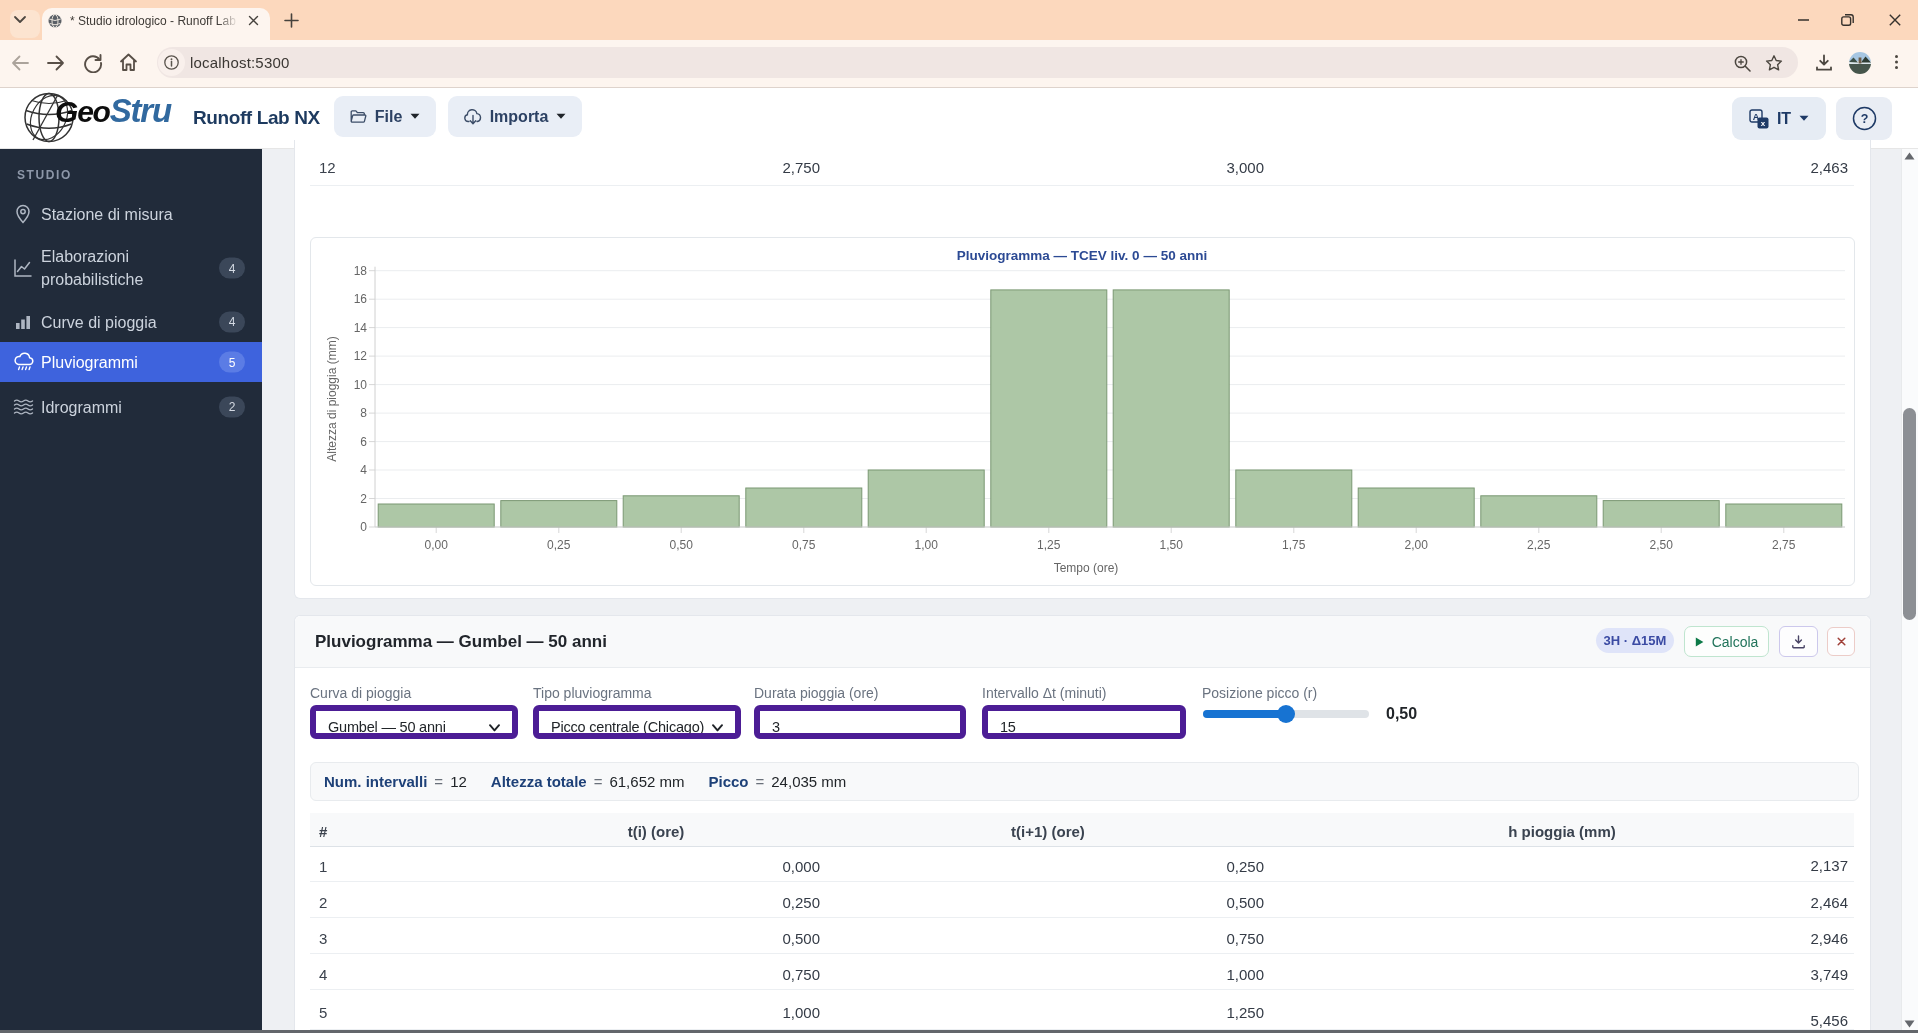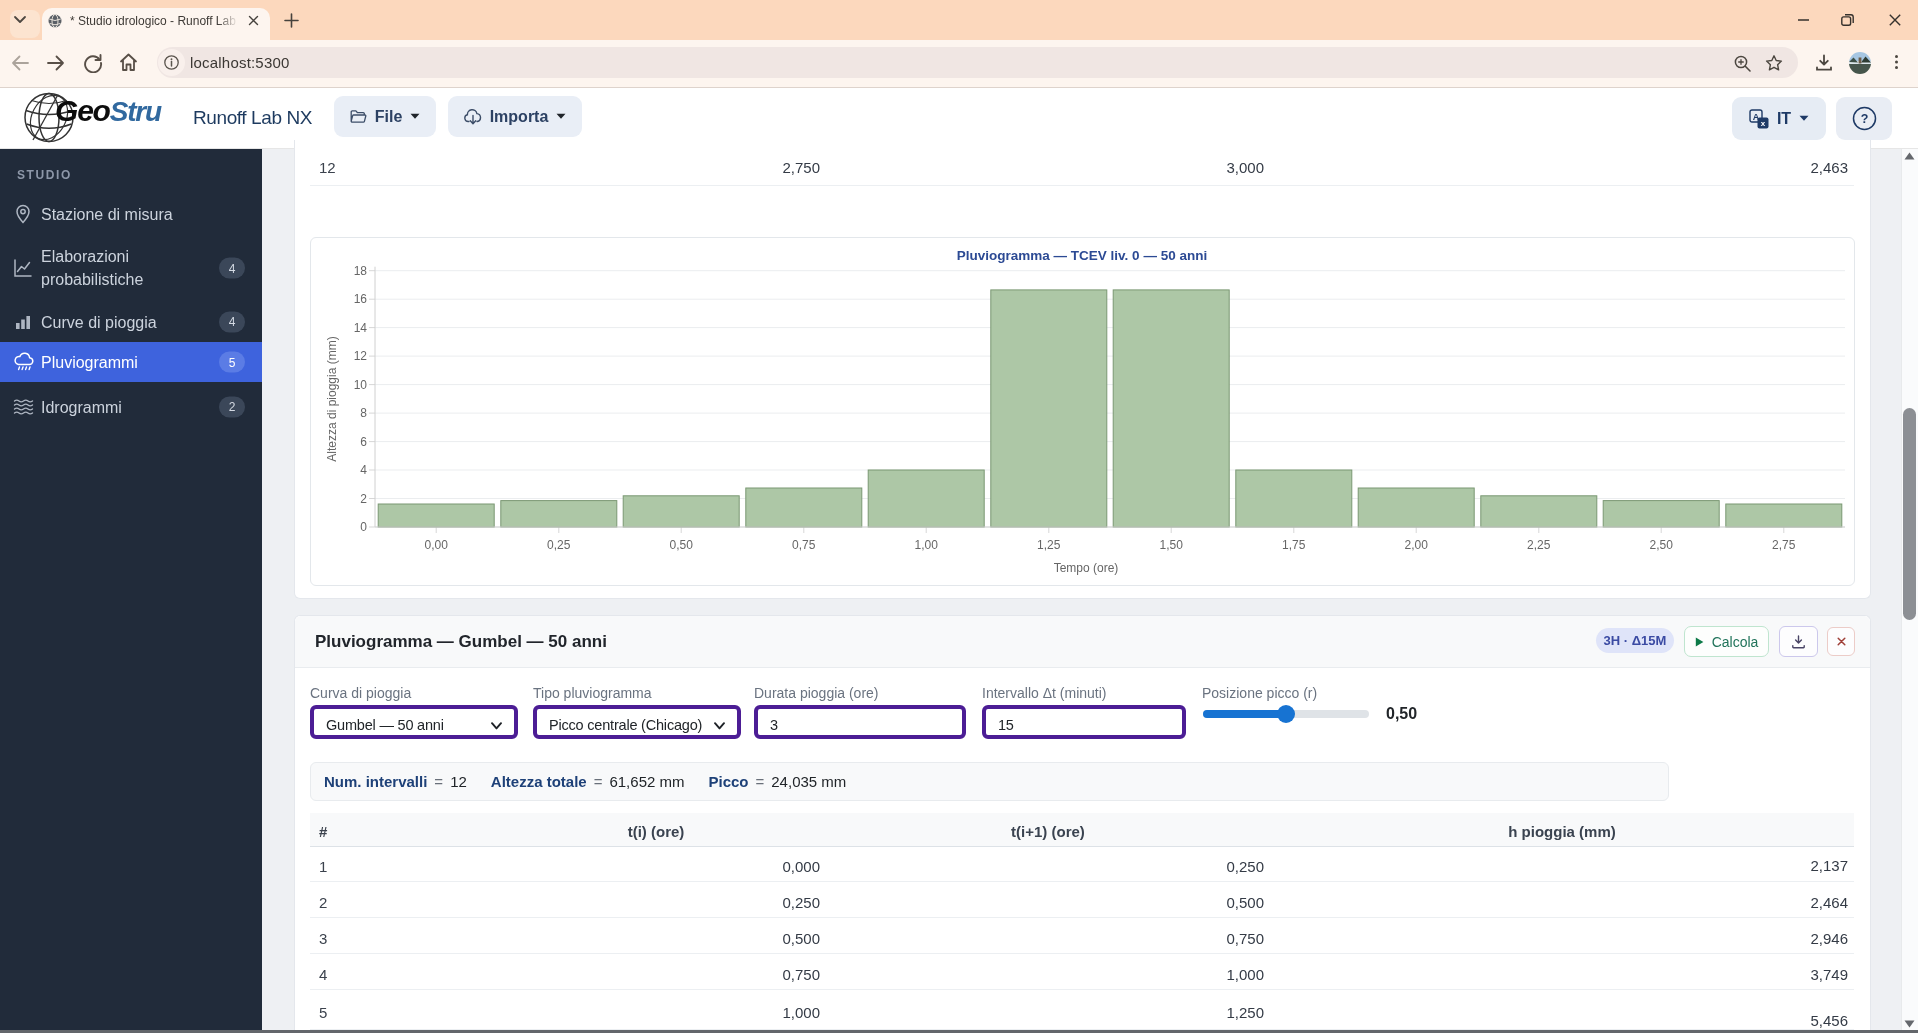--- a/index.html
+++ b/index.html
@@ -31,21 +31,21 @@
   #content { left:262px; top:149px; width:1640px; height:884px; background:#eef0f3; }
   .card { position:absolute; background:#ffffff; border:1px solid #e4e7ec; }
   
   .dtable { position:absolute; border-collapse:collapse; table-layout:fixed; font-size:15px; color:#343b46; }
   .dtable td, .dtable th { overflow:hidden; white-space:nowrap; } .dtable th { padding-top:5px; border-bottom:1px solid #dde2e7; }
   .dtable td { border-bottom:1px solid #eceff2; padding:1px 6px 0 6px; }
   .dtable .cnum { text-align:left; padding-left:9px; color:#3b424d; }
   .dtable .cr { text-align:right; }
   
   .flabel { position:absolute; font-size:14px; color:#6a7380; }
-  .fctrl { position:absolute; height:34px; border:4px solid #4c1d95; border-radius:6px; background:#fff; font-size:14.5px; letter-spacing:-0.2px; color:#212529; line-height:32px; padding-left:12px; padding-right:24px; overflow:hidden; }
+  .fctrl { position:absolute; height:34px; border:6px solid #4c1d95; border-radius:6px; background:#fff; font-size:14.5px; letter-spacing:-0.2px; color:#212529; line-height:32px; padding-left:12px; padding-right:24px; overflow:hidden; }
   
   #sbtrack { left:1901px; top:149px; width:17px; height:884px; background:#fafbfc; border-left:1px solid #e8eaec; }
   #sbthumb { left:1903px; top:408px; width:13px; height:212px; background:#8c8f94; border-radius:7px; }
   #bottombar { left:0px; top:1030px; width:1918px; height:3px; background:#63666b; }
 </style>
 </head>
 <body>
 
 <div id="tabstrip" class="abs"></div>
 <div id="toolbar" class="abs"></div>
@@ -136,22 +136,22 @@
 <g stroke="#333" stroke-width="1.5" fill="none">
 <circle cx="25" cy="25.5" r="24"></circle>
 <ellipse cx="25" cy="25.5" rx="10" ry="24"></ellipse>
 <ellipse cx="25" cy="25.5" rx="17" ry="23.4" transform="rotate(28 25 25.5)" stroke-width="1.2"></ellipse>
 <path d="M2 18.5 Q25 26.5 48 18.5"></path>
 <path d="M2.6 32 Q25 40.5 47.4 32"></path>
 <path d="M7.5 8.5 Q25 14.5 42.5 8.5" stroke-width="1.2"></path>
 <path d="M9 48 L33.5 3.5" stroke-width="1.3"></path>
 </g>
   </svg>
-<div class="abs" style="left:55px;top:110.5px;font-size:30px;font-weight:bold;font-style:italic;letter-spacing:-1.2px;color:#0d0d0d;line-height:0"><span style="vertical-align:baseline">Geo</span><span style="color:#31699f;font-size:28px;vertical-align:baseline">Stru</span></div>
-<div class="abs" style="left:193px;top:107px;font-size:19px;letter-spacing:-0.4px;font-weight:normal;color:#1d3a5f">Runoff Lab NX</div>
+<div class="abs" style="left:55px;top:110.5px;font-size:30px;font-weight:bold;font-style:italic;letter-spacing:-1.2px;color:#0d0d0d;line-height:0"><span style="vertical-align:baseline">Geo</span><span style="color:#31699f;font-size:33px;vertical-align:baseline">Stru</span></div>
+<div class="abs" style="left:193px;top:107px;font-size:19px;letter-spacing:-0.4px;font-weight:bold;color:#1d3a5f">Runoff Lab NX</div>
 <div class="hbtn" style="left:334px;top:96px;width:102px;height:41px;">
 <svg width="17" height="15" viewBox="0 0 17 15">
       <path d="M1.2 12 V2.9 A1 1 0 0 1 2.2 1.9 H5.9 L7.5 3.7 H13.3 A1 1 0 0 1 14.3 4.7 V6 M1.2 12 L2.7 6.6 A0.9 0.9 0 0 1 3.6 6 H15 A0.8 0.8 0 0 1 15.8 7 L14.4 12.3 A1.1 1.1 0 0 1 13.3 13.1 H2.2 A1 1 0 0 1 1.2 12 Z" stroke="#3c4d68" stroke-width="1.3" fill="none" stroke-linejoin="round"></path>
     </svg>
 <span>File</span>
 <svg width="10" height="7" viewBox="0 0 10 7">
       <path d="M0.5 0.8 L5 5.8 L9.5 0.8 Z" fill="#20242a"></path>
     </svg>
 </div>
 <div class="hbtn" style="left:448px;top:96px;width:134px;height:41px;">
@@ -358,21 +358,21 @@
     </svg></div>
 <div class="fctrl" style="left:533px;top:705px;width:208px">Picco centrale (Chicago)<svg class="abs" style="right:12px;top:13px" width="11" height="8" viewBox="0 0 11 8">
       <path d="M1 1.2 L5.5 6.4 L10 1.2" stroke="#1f2328" stroke-width="1.9" fill="none" stroke-linecap="round" stroke-linejoin="round"></path>
     </svg></div>
 <div class="fctrl" style="left:754px;top:705px;width:212px">3</div>
 <div class="fctrl" style="left:982px;top:705px;width:204px">15</div>
 <div class="abs" style="left:1203px;top:710px;width:166px;height:8px;border-radius:4px;background:#dfe3e7"></div>
 <div class="abs" style="left:1203px;top:710px;width:83px;height:8px;border-radius:4px 0 0 4px;background:#1773d2"></div>
 <div class="abs" style="left:1277px;top:705px;width:18px;height:18px;border-radius:50%;background:#1773d2"></div>
 <div class="abs" style="left:1386px;top:705px;font-size:16px;font-weight:bold;color:#212529">0,50</div>
-<div class="abs" style="left:310px;top:762px;width:1359px;height:39px;background:#f8f9fa;border:1px solid #e8ebee;border-radius:6px;display:flex;align-items:center;font-size:15px;color:#212529">
+<div class="abs" style="left:310px;top:762px;width:1549px;height:39px;background:#f8f9fa;border:1px solid #e8ebee;border-radius:6px;display:flex;align-items:center;font-size:15px;color:#212529">
 <span style="margin-left:13px;font-weight:bold;color:#1e4178">Num. intervalli</span>
     <span style="margin:0 7px;color:#69707a">=</span>
     <span>12</span>
 <span style="margin-left:24px;font-weight:bold;color:#1e4178">Altezza totale</span>
     <span style="margin:0 7px;color:#69707a">=</span>
     <span>61,652 mm</span>
 <span style="margin-left:24px;font-weight:bold;color:#1e4178">Picco</span>
     <span style="margin:0 7px;color:#69707a">=</span>
     <span>24,035 mm</span>
 </div>

